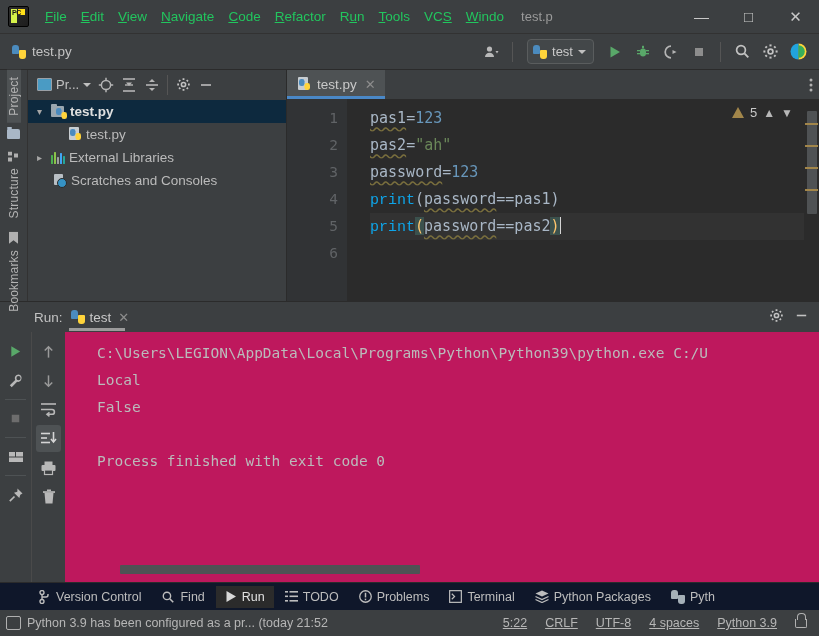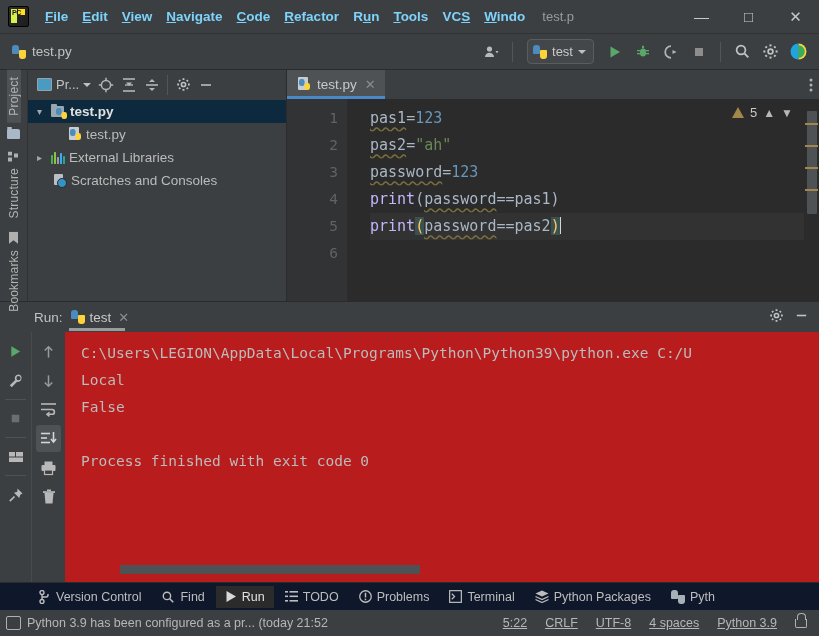--- a/index.html
+++ b/index.html
@@ -27,23 +27,22 @@
     width: 19px; height: 19px; border-radius: 2px;
     background: linear-gradient(135deg,#2d2d2d 0%,#1d1d1d 100%);
     border: 1px solid #000;
     display: flex; align-items: center; justify-content: center;
     margin-right: 9px; position: relative; overflow:hidden;
   }
   .pc-logo .bar1 { position:absolute; left:2px; top:2px; width:6px; height:14px; background:#d6f24a; }
   .pc-logo .bar2 { position:absolute; left:9px; top:2px; width:7px; height:6px; background:#ffe01a; }
   .pc-logo .txt { position:absolute; left:3px; top:2px; font-size:7px; color:#1a1a1a; font-weight:bold; line-height:7px; letter-spacing:-0.5px;}
   .menu-item {
-    padding: 3px 7px; font-size: 13.5px; color: #7dd3fc; cursor: default;
+    padding: 3px 7px; font-size: 13.5px; color: #22c55e; cursor: default;
     white-space: nowrap;
-    font-weight: bold;
   }
   .menu-item u { text-decoration: underline; }
   .win-title {
     font-size: 13px; color: #9a9a9a; margin-left: 10px; white-space: nowrap;
     overflow: hidden;
   }
   .win-ctrls { margin-left: auto; display: flex; align-items: center; height: 100%; }
   .win-btn {
     width: 47px; height: 33px; display:flex; align-items:center; justify-content:center;
     color: #c8c8c8; font-size: 15px;
@@ -136,21 +135,21 @@
   }
   .gutter div{height:27px;line-height:27px;}
   .code {
     flex:1; padding-top:6px; font-family:"DejaVu Sans Mono", monospace; font-size:15px;
     color:#a9b7c6; overflow:hidden; position:relative; padding-left:8px;
   }
   .cline{height:27px;line-height:27px;white-space:pre;margin-left:15px;}
   .cline.cur{background:#323232;}
   .num{color:#6897bb;}
   .str{color:#6a8759;}
-  .fn{color:#c4b5fd;}
+  .fn{color:#0ea5e9;font-family:Liberation Mono, monospace;}
   .br-hl{background:#3b514d;color:#ffc66d;}
   .caret{display:inline-block;width:1px;height:17px;background:#d4d4d4;vertical-align:-3px;}
   .wavy{ text-decoration: underline; text-decoration-style: wavy; text-decoration-color:#7a6f3d; text-underline-offset:3px;}
 
   .warnbox{
     position:absolute; right:26px; top:6px; display:flex; align-items:center; gap:6px;
     font-size:13px;color:#c8c8c8;
   }
   .warn-tri{width:0;height:0;border-left:6px solid transparent;border-right:6px solid transparent;border-bottom:11px solid #a2864a;}
   .chev{color:#b8b8b8;font-size:12px;}
@@ -166,21 +165,21 @@
   .run-lbl{font-size:13.5px;color:#c2c2c2;}
   .run-tab{display:flex;align-items:center;gap:5px;padding:3px 6px;font-size:13.5px;color:#c9c9c9;position:relative;}
   .run-tab .ul{position:absolute;left:4px;right:10px;bottom:-3px;height:3px;background:#9b9b9b;}
   .run-head-right{margin-left:auto;display:flex;align-items:center;gap:10px;padding-right:10px;color:#b8b8b8;}
   .run-body{flex:1;display:flex;min-height:0;}
   .run-tools{width:31px;min-width:31px;background:#3c3f41;display:flex;flex-direction:column;align-items:center;padding-top:6px;gap:2px;}
   .run-tools2{width:33px;min-width:33px;background:#3c3f41;display:flex;flex-direction:column;align-items:center;padding-top:6px;gap:2px;border-left:1px solid #4a4a4a;}
   .rt-btn{width:25px;height:27px;display:flex;align-items:center;justify-content:center;border-radius:3px;}
   .rt-btn.on{background:#4e5254;}
   .rt-div{width:21px;height:1px;background:#4e5254;margin:3px 0;}
-  .console{flex:1;background:#b91c1c;position:relative;overflow:hidden;padding:8px 0 0 16px; min-width:0;}
+  .console{flex:1;background:#be185d;position:relative;overflow:hidden;padding:8px 0 0 32px; min-width:0;}
   .cl{font-family:"DejaVu Sans Mono", monospace;font-size:14.5px;color:#bbbbbb;height:27px;line-height:27px;white-space:pre;}
   .con-hscroll{position:absolute;left:55px;width:300px;height:9px;background:#4f5254;bottom:8px;border-radius:1px;}
 
   
   .botbar{height:27px;min-height:27px;background:#0f172a;display:flex;align-items:center;padding-left:30px;gap:2px;border-top:1px solid #2b2b2b;}
   .bb-item{display:flex;align-items:center;gap:5px;padding:4px 9px;font-size:12.5px;color:#bdbdbd;white-space:nowrap;}
   .bb-item.active{background:#2b2b2b;color:#e0e0e0;}
 
   
   .statusbar{height:26px;min-height:26px;background:#3c3f41;display:flex;align-items:center;padding:0 8px 0 6px;gap:0;font-size:12.5px;color:#b6b6b6;}

